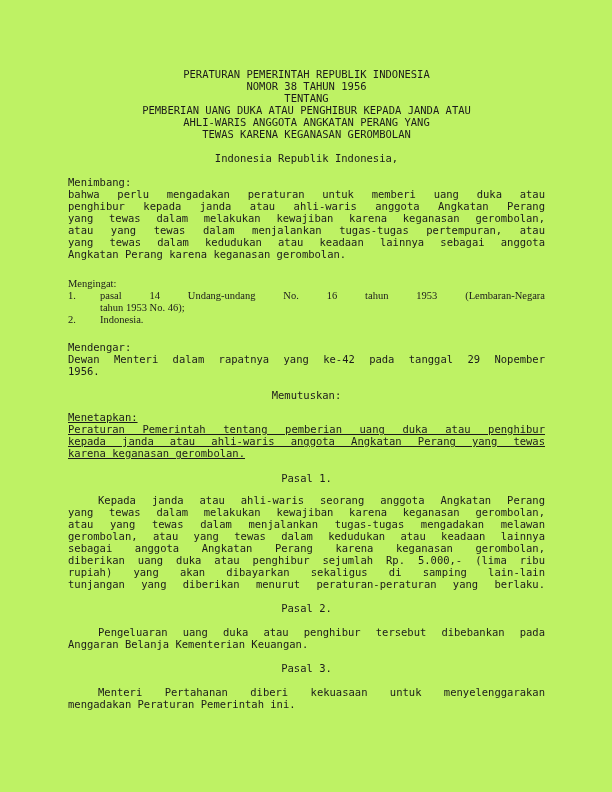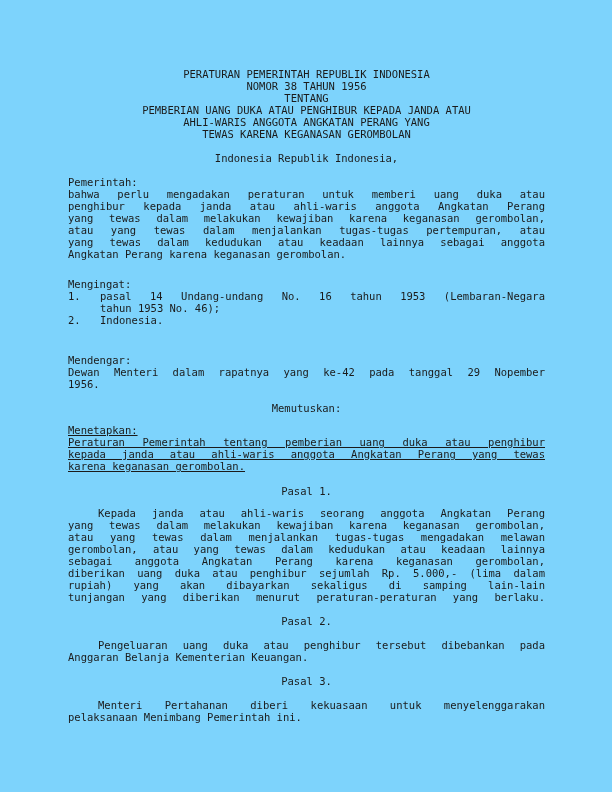--- a/index.html
+++ b/index.html
@@ -1,35 +1,35 @@
 <!DOCTYPE html>
 <html><head>
 <meta charset="utf-8">
 <style>
   html, body { margin: 0; padding: 0; background: #ffffff; }
   .page {
     position: relative;
     width: 612px;
     height: 792px;
-    background: #7dd3fc;
+    background: #bef264;
     overflow: hidden;
     font-family: "DejaVu Sans Mono", "Liberation Mono", monospace;
     font-size: 10.5px;
     line-height: 12px;
     color: #1b1b1b;
   }
   .doc {
     position: absolute;
     left: 68px;
     top: 68px;
     width: 477px;
   }
   .block { margin: 0 0 12px 0; }
   .mb18 { margin-bottom: 18px; }
-  .mb15 { margin-bottom: 28px; }
+  .mb15 { margin-bottom: 15px; font-family: Liberation Serif, serif; }
   .mb13 { margin-bottom: 13px; text-decoration: underline; }
   .mb10 { margin-bottom: 10px; }
   .ln { height: 12px; overflow: hidden; }
   .c { text-align: center; }
   .l { text-align: left; }
   .j { text-align: justify; text-align-last: justify; }
   .ind { text-indent: 30px; }
   .li { position: relative; padding-left: 32px; }
   .li .num { position: absolute; left: 0; top: 0; height: 12px; }
 </style>
@@ -46,21 +46,21 @@
       <div class="ln c">PEMBERIAN UANG DUKA ATAU PENGHIBUR KEPADA JANDA ATAU</div>
       <div class="ln c">AHLI-WARIS ANGGOTA ANGKATAN PERANG YANG</div>
       <div class="ln c">TEWAS KARENA KEGANASAN GEROMBOLAN</div>
     </div>
 
     <div class="block">
       <div class="ln c">Indonesia Republik Indonesia,</div>
     </div>
 
     <div class="block mb18">
-      <div class="ln l">Pemerintah:</div>
+      <div class="ln l">Menimbang:</div>
       <div class="ln j">bahwa perlu mengadakan peraturan untuk memberi uang duka atau</div>
       <div class="ln j">penghibur kepada janda atau ahli-waris anggota Angkatan Perang</div>
       <div class="ln j">yang tewas dalam melakukan kewajiban karena keganasan gerombolan,</div>
       <div class="ln j">atau yang tewas dalam menjalankan tugas-tugas pertempuran, atau</div>
       <div class="ln j">yang tewas dalam kedudukan atau keadaan lainnya sebagai anggota</div>
       <div class="ln l">Angkatan Perang karena keganasan gerombolan.</div>
     </div>
 
     <div class="block mb15">
       <div class="ln l">Mengingat:</div>
@@ -95,37 +95,37 @@
     <div class="block mb10">
       <div class="ln c">Pasal 1.</div>
     </div>
 
     <div class="block">
       <div class="ln j ind">Kepada janda atau ahli-waris seorang anggota Angkatan Perang</div>
       <div class="ln j">yang tewas dalam melakukan kewajiban karena keganasan gerombolan,</div>
       <div class="ln j">atau yang tewas dalam menjalankan tugas-tugas mengadakan melawan</div>
       <div class="ln j">gerombolan, atau yang tewas dalam kedudukan atau keadaan lainnya</div>
       <div class="ln j">sebagai anggota Angkatan Perang karena keganasan gerombolan,</div>
-      <div class="ln j">diberikan uang duka atau penghibur sejumlah Rp. 5.000,- (lima dalam</div>
+      <div class="ln j">diberikan uang duka atau penghibur sejumlah Rp. 5.000,- (lima ribu</div>
       <div class="ln j">rupiah) yang akan dibayarkan sekaligus di samping lain-lain</div>
       <div class="ln j">tunjangan yang diberikan menurut peraturan-peraturan yang berlaku.</div>
     </div>
 
     <div class="block">
       <div class="ln c">Pasal 2.</div>
     </div>
 
     <div class="block">
       <div class="ln j ind">Pengeluaran uang duka atau penghibur tersebut dibebankan pada</div>
       <div class="ln l">Anggaran Belanja Kementerian Keuangan.</div>
     </div>
 
     <div class="block">
       <div class="ln c">Pasal 3.</div>
     </div>
 
     <div class="block">
       <div class="ln j ind">Menteri Pertahanan diberi kekuasaan untuk menyelenggarakan</div>
-      <div class="ln l">pelaksanaan Menimbang Pemerintah ini.</div>
+      <div class="ln l">mengadakan Peraturan Pemerintah ini.</div>
     </div>
 
   </div>
 </div>
 
 </body></html>

